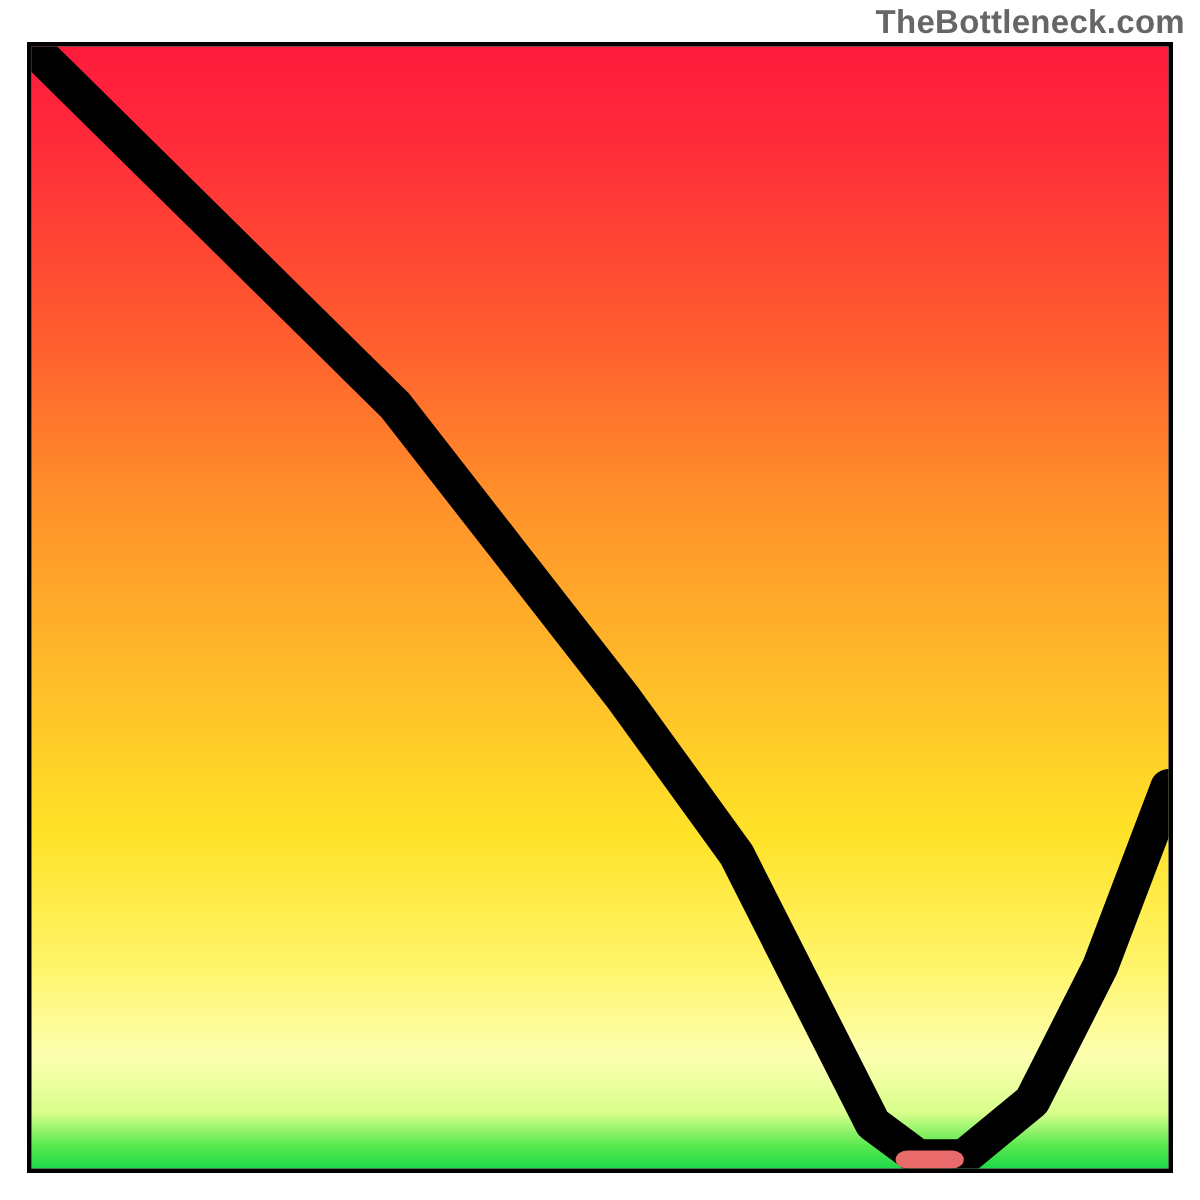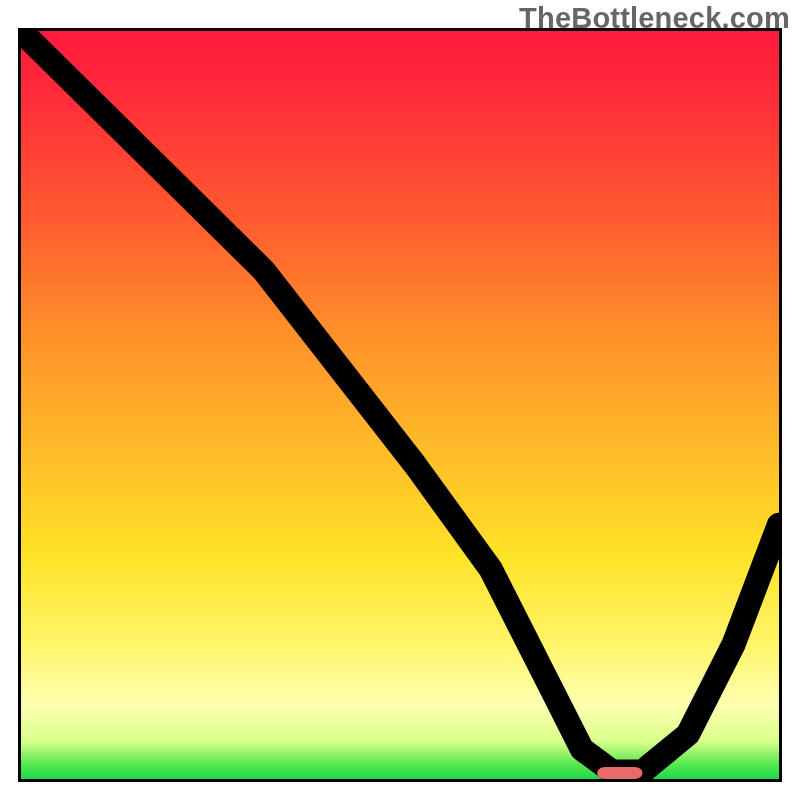--- a/index.html
+++ b/index.html
@@ -13,21 +13,21 @@
   }
   .canvas {
     position: relative;
     width: 800px;
     height: 800px;
   }
   .watermark {
     position: absolute;
     top: 2px;
     right: 10px;
-    font-size: 29px;
+    font-size: 22px;
     font-weight: 600;
     color: #666666;
     letter-spacing: 0.2px;
   }
   
   .plot {
     position: absolute;
     
     left: 18px;
     top: 28px;

